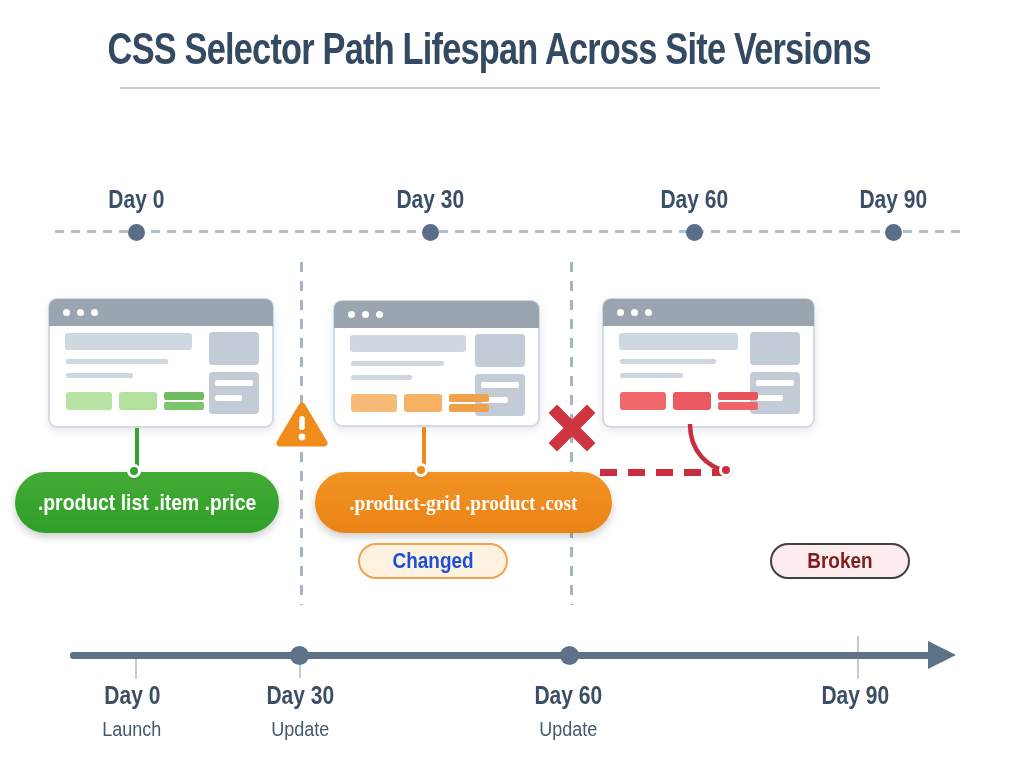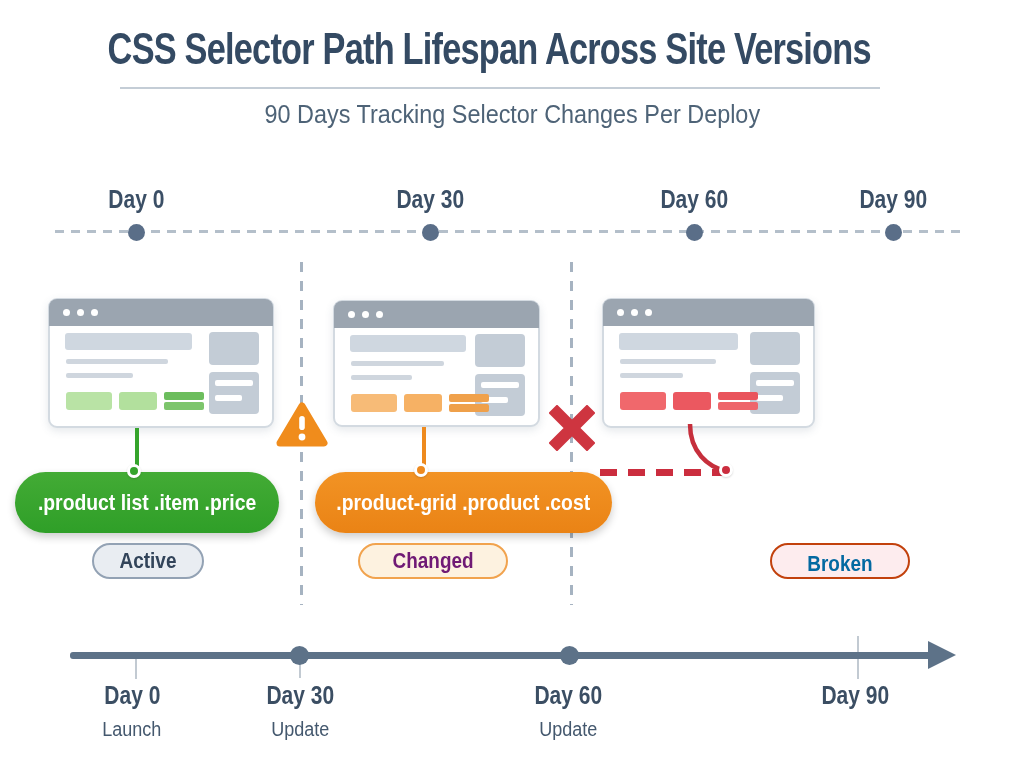--- a/index.html
+++ b/index.html
@@ -65,53 +65,50 @@
   .node-red { left:719px; top:463px; background:var(--red,#cb2d3e); }
   .red-dash { left:600px; top:469px; width:124px; height:7px; z-index:3;
     background:repeating-linear-gradient(90deg,var(--red,#cb2d3e) 0 17px,transparent 17px 28px); }
   .icon-badge { z-index:3; }
 
   
   .pill { top:472px; height:61px; border-radius:31px; display:flex; align-items:center; justify-content:center;
     color:#ffffff; font-weight:bold; font-size:22px; z-index:4; box-shadow:0 4px 9px rgba(0,0,0,.20); }
   .pill span { display:inline-block; transform:scaleX(.88); white-space:nowrap; }
   .pill-green { left:15px; width:264px; background:linear-gradient(180deg,#43ab35,#2f9f28); }
-  .pill-orange { left:315px; width:297px; background:linear-gradient(180deg,#f29324,#ea8315); }
+  .pill-orange { left:315px; width:297px; background:linear-gradient(180deg,#f29324,#ea8315);font-family:Liberation Serif, serif; }
   .pill-red { left:703px; width:280px; background:linear-gradient(180deg,#d03344,#c42a3b); font-size:24px; }
 
   
   .badge { top:543px; height:36px; border-radius:18px; display:flex; align-items:center; justify-content:center;
     font-weight:bold; font-size:22px; z-index:4; }
   .badge span { display:inline-block; transform:scaleX(.86); }
   .badge-active { left:92px; width:112px; background:#e9edf2; border:2px solid #93a2b4; color:#32445a; }
-  .badge-changed { left:358px; width:150px; background:#fdf2e0; border:2px solid #f1a34e; color:#701a75; }
-  .badge-broken { left:770px; width:140px; background:#fdecee; border:2px solid #c2410c; color:#0369a1;align-items:flex-end; }
+  .badge-changed { left:358px; width:150px; background:#fdf2e0; border:2px solid #f1a34e; color:#1d4ed8; }
+  .badge-broken { left:770px; width:140px; background:#fdecee; border:2px solid #404040; color:#7f1d1d; }
 
   
   .b-line { left:70px; top:652px; width:862px; height:7px; background:var(--slate,#5d7288); border-radius:3px; z-index:2; }
   .b-arrow { left:928px; top:641px; width:0; height:0; z-index:2;
     border-left:28px solid var(--slate,#5d7288); border-top:14px solid transparent; border-bottom:14px solid transparent; }
   .b-dot { width:19px; height:19px; border-radius:50%; background:var(--slate,#5d7288); top:646px; z-index:3; }
   .b-tick { width:2px; background:#c2cad2; z-index:1; }
   .b-day { width:160px; text-align:center; font-size:25px; font-weight:bold; color:#3b4e63; top:681px; z-index:2; }
   .b-event { width:180px; text-align:center; font-size:20px; color:#44586e; top:718px; z-index:2; }
   .b-event .cond { transform:scaleX(.9); }
 </style>
 </head>
 <body>
 
 <div class="canvas">
 
   <div class="abs title-wrap">
     <span class="title cond">CSS Selector Path Lifespan Across Site Versions</span>
   </div>
   <div class="abs title-rule"></div>
-  <div class="abs subtitle-wrap">
-    <span class="subtitle cond">90 Days Tracking Selector Changes Per Deploy</span>
-  </div>
 
   <div class="abs top-track"></div>
   <div class="abs t-label" style="left:56px;"><span class="cond">Day 0</span></div>
   <div class="abs t-label" style="left:350px;"><span class="cond">Day 30</span></div>
   <div class="abs t-label" style="left:614px;"><span class="cond">Day 60</span></div>
   <div class="abs t-label" style="left:813px;"><span class="cond">Day 90</span></div>
   <div class="abs t-dot" style="left:128px;top:224px;"></div>
   <div class="abs t-dot" style="left:422px;top:224px;"></div>
   <div class="abs t-dot" style="left:686px;top:224px;"></div>
   <div class="abs t-dot" style="left:885px;top:224px;"></div>
@@ -206,23 +203,20 @@
     <span>.product list .item .price</span>
   </div>
   <div class="abs pill pill-orange">
     <span>.product-grid .product .cost</span>
   </div>
 
   <div class="abs node node-green"></div>
   <div class="abs node node-orange"></div>
   <div class="abs node node-red"></div>
 
-  <div class="abs badge badge-active">
-    <span>Active</span>
-  </div>
   <div class="abs badge badge-changed">
     <span>Changed</span>
   </div>
   <div class="abs badge badge-broken">
     <span>Broken</span>
   </div>
 
   <div class="abs b-tick" style="left:135px;top:659px;height:20px;"></div>
   <div class="abs b-tick" style="left:299px;top:661px;height:17px;"></div>
   <div class="abs b-tick" style="left:857px;top:636px;height:43px;"></div>

